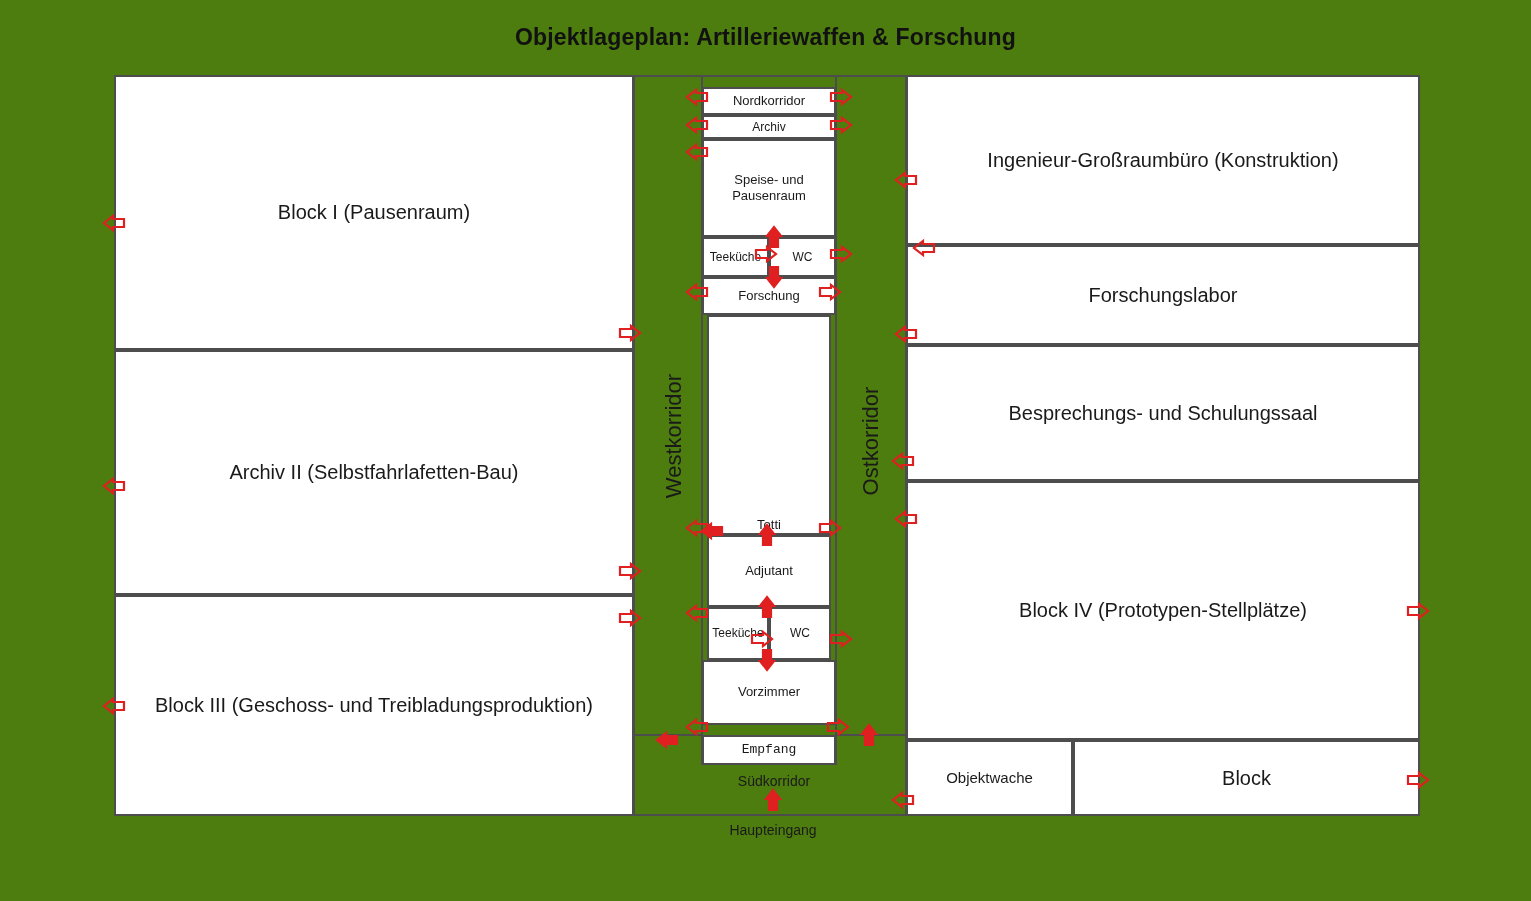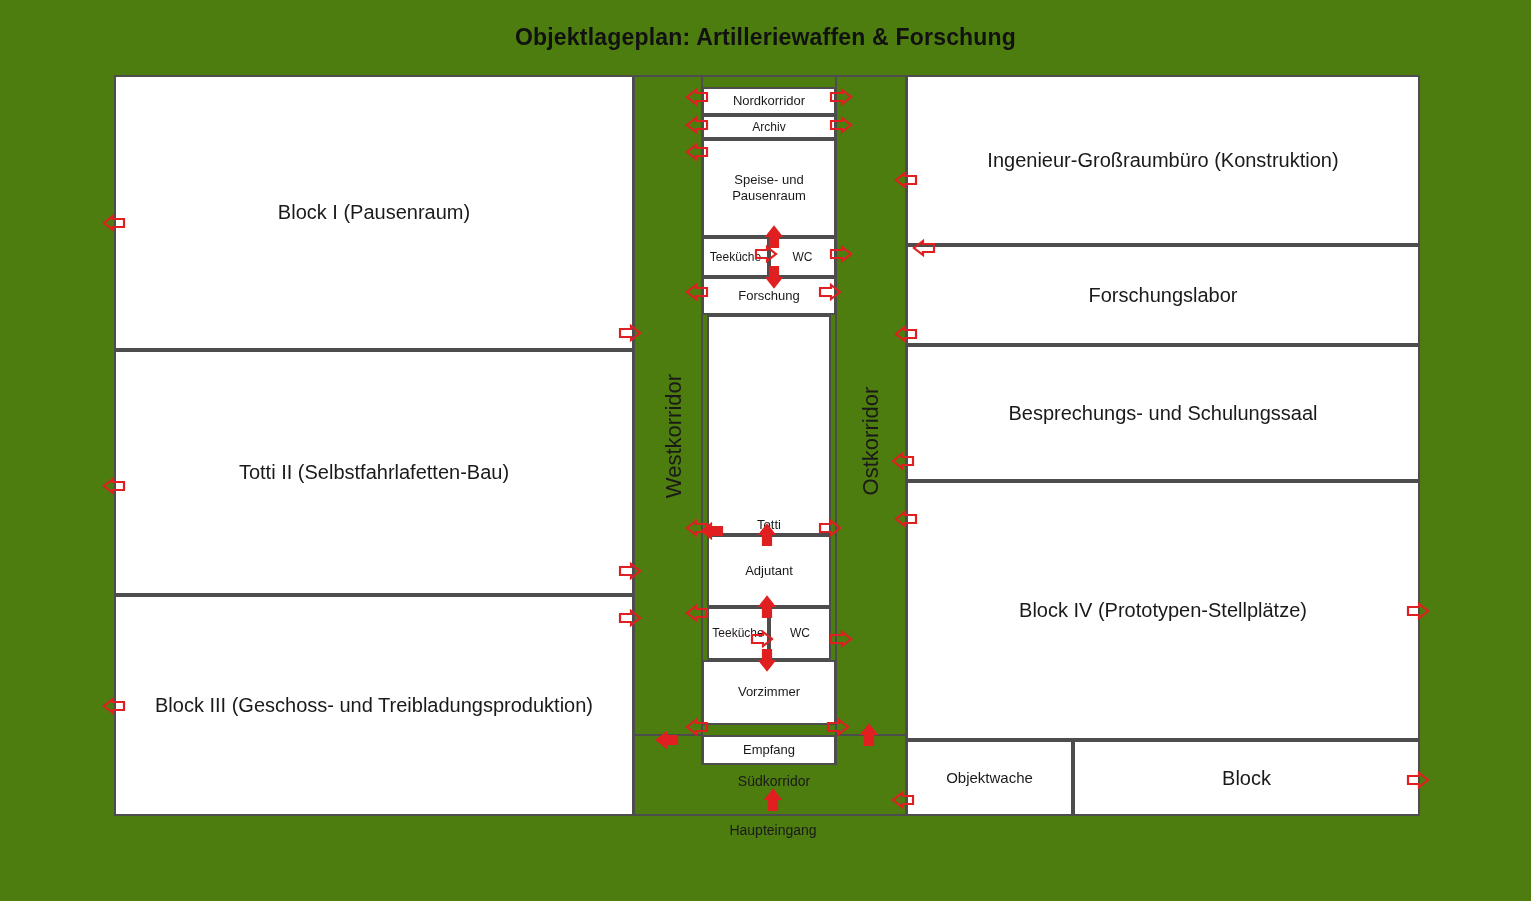--- a/index.html
+++ b/index.html
@@ -102,21 +102,21 @@
       <line x1="115" y1="350" x2="634" y2="350"></line>
       <line x1="115" y1="595" x2="634" y2="595"></line>
     </g>
   </svg>
 
   <div id="rooms">
       <div class="room" style="left: 114px; top: 75px; width: 520px; height: 275px;">
         <span class="lbl t-big">Block I (Pausenraum)</span>
       </div>
       <div class="room" style="left: 114px; top: 350px; width: 520px; height: 245px;">
-        <span class="lbl t-big">Totti II (Selbstfahrlafetten-Bau)</span>
+        <span class="lbl t-big">Archiv II (Selbstfahrlafetten-Bau)</span>
       </div>
       <div class="room" style="left: 114px; top: 595px; width: 520px; height: 221px;">
         <span class="lbl t-big">Block III (Geschoss- und Treibladungsproduktion)</span>
       </div>
       <div class="room" style="left: 906px; top: 75px; width: 514px; height: 170px;">
         <span class="lbl t-big">Ingenieur-Großraumbüro (Konstruktion)</span>
       </div>
       <div class="room" style="left: 906px; top: 245px; width: 514px; height: 100px;">
         <span class="lbl t-big">Forschungslabor</span>
       </div>
@@ -158,21 +158,21 @@
       </div>
       <div class="room" style="left: 707px; top: 607px; width: 62px; height: 53px;">
         <span class="lbl t-xsm">Teeküche</span>
       </div>
       <div class="room" style="left: 769px; top: 607px; width: 62px; height: 53px;">
         <span class="lbl t-xsm">WC</span>
       </div>
       <div class="room" style="left: 702px; top: 660px; width: 134px; height: 65px;">
         <span class="lbl t-sml">Vorzimmer</span>
       </div>
-      <div class="room" style="left: 702px; top: 735px; width: 134px; height: 30px;">
+      <div class="room" style="left: 702px; top: 735px; width: 134px; height: 30px; font-family: Liberation Mono, monospace;">
         <span class="lbl t-sml">Empfang</span>
       </div>
     </div>
 
   <div class="corridor-label" style="left:604px; top:423px; width:140px; text-align:center; transform:rotate(-90deg);">Westkorridor</div>
   <div class="corridor-label" style="left:801px; top:428px; width:140px; text-align:center; transform:rotate(-90deg);">Ostkorridor</div>
   <div class="plainlabel" style="left:704px; top:773px; width:140px;">Südkorridor</div>
   <div class="plainlabel" style="left:703px; top:822px; width:140px;">Haupteingang</div>
 
   <div id="doors">

